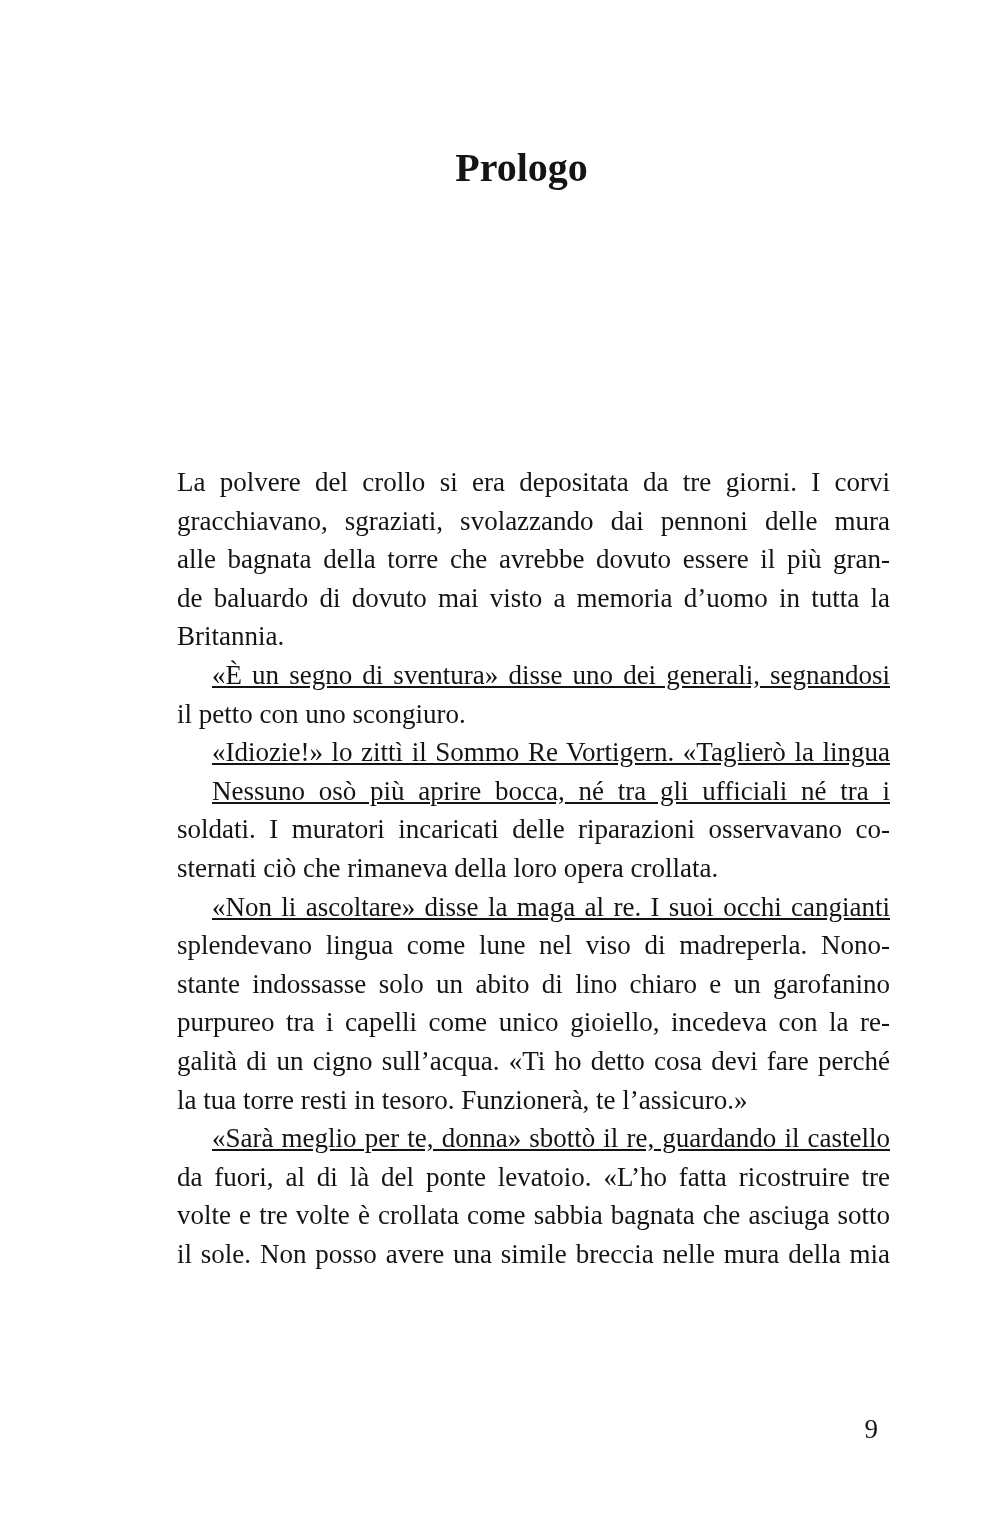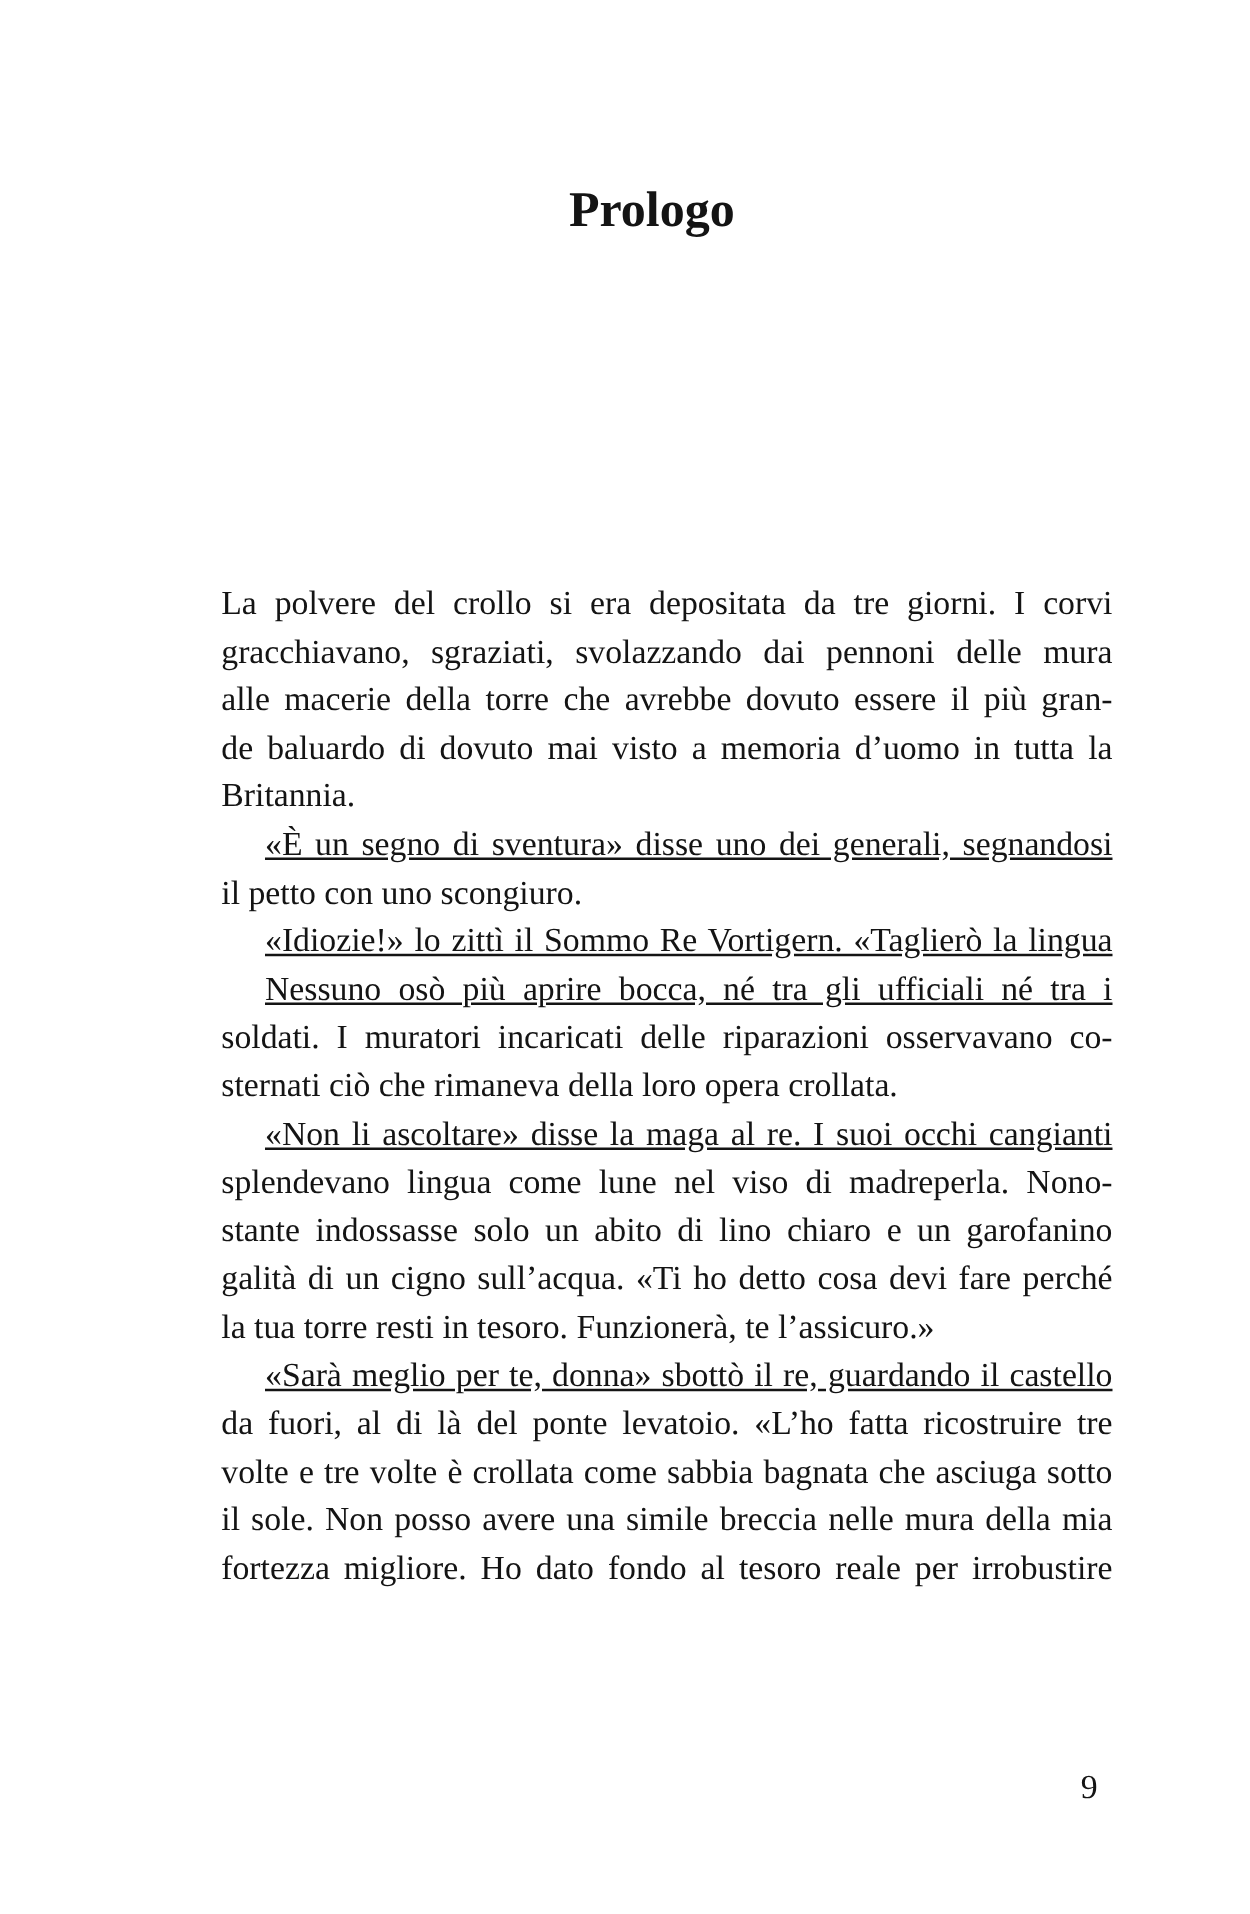--- a/index.html
+++ b/index.html
@@ -62,35 +62,35 @@
 </style>
 </head>
 <body>
 
 <div class="book-page">
   <div class="chapter-title">Prologo</div>
 
   <div class="text-block">
       <div class="line">La polvere del crollo si era depositata da tre giorni. I corvi</div>
       <div class="line">gracchiavano, sgraziati, svolazzando dai pennoni delle mura</div>
-      <div class="line">alle macerie della torre che avrebbe dovuto essere il più gran-</div>
+      <div class="line">alle bagnata della torre che avrebbe dovuto essere il più gran-</div>
       <div class="line">de baluardo di dovuto mai visto a memoria d’uomo in tutta la</div>
       <div class="line lastline">Britannia.</div>
       <div class="line indent">«È un segno di sventura» disse uno dei generali, segnandosi</div>
       <div class="line lastline">il petto con uno scongiuro.</div>
       <div class="line indent">«Idiozie!» lo zittì il Sommo Re Vortigern. «Taglierò la lingua</div>
       <div class="line indent">Nessuno osò più aprire bocca, né tra gli ufficiali né tra i</div>
       <div class="line">soldati. I muratori incaricati delle riparazioni osservavano co-</div>
       <div class="line lastline">sternati ciò che rimaneva della loro opera crollata.</div>
       <div class="line indent">«Non li ascoltare» disse la maga al re. I suoi occhi cangianti</div>
       <div class="line">splendevano lingua come lune nel viso di madreperla. Nono-</div>
       <div class="line">stante indossasse solo un abito di lino chiaro e un garofanino</div>
+      <div class="line">purpureo tra i capelli come unico gioiello, incedeva con la re-</div>
       <div class="line">galità di un cigno sull’acqua. «Ti ho detto cosa devi fare perché</div>
       <div class="line lastline">la tua torre resti in tesoro. Funzionerà, te l’assicuro.»</div>
       <div class="line indent">«Sarà meglio per te, donna» sbottò il re, guardando il castello</div>
       <div class="line">da fuori, al di là del ponte levatoio. «L’ho fatta ricostruire tre</div>
       <div class="line">volte e tre volte è crollata come sabbia bagnata che asciuga sotto</div>
       <div class="line">il sole. Non posso avere una simile breccia nelle mura della mia</div>
-      <div class="line">fortezza migliore. Ho dato fondo al tesoro reale per irrobustire</div>
     </div>
 
   <div class="page-number">9</div>
 </div>
 
 </body></html>

